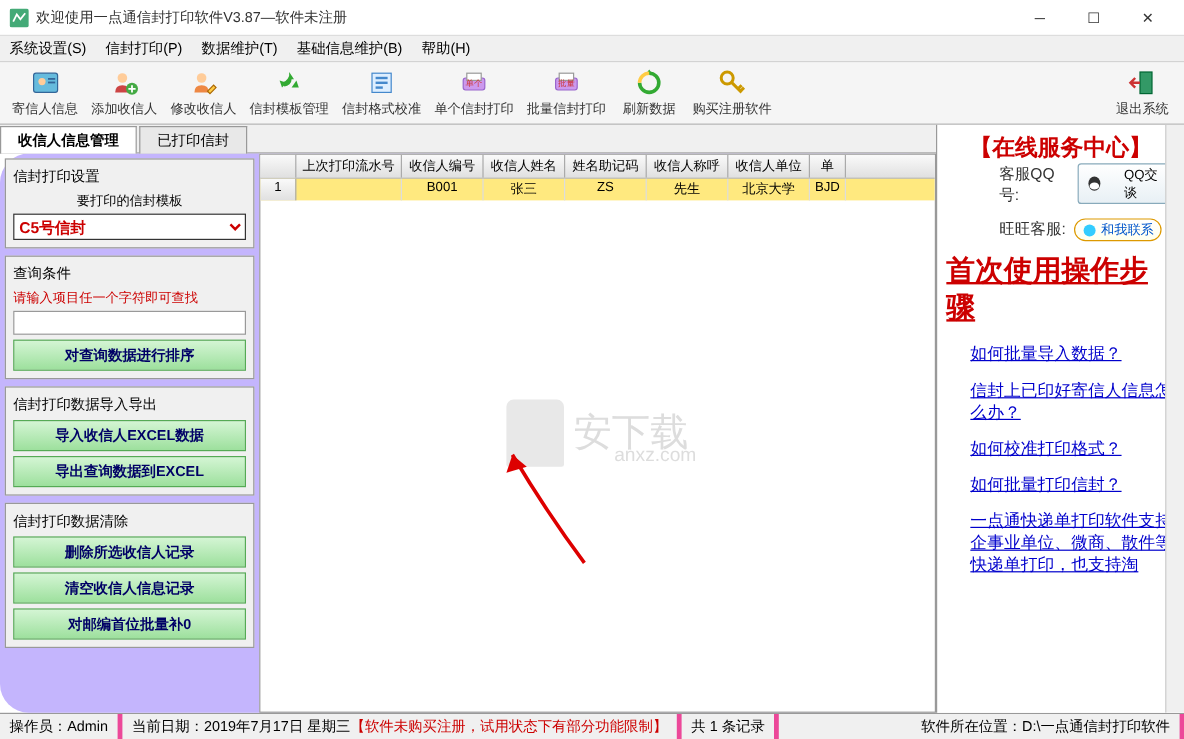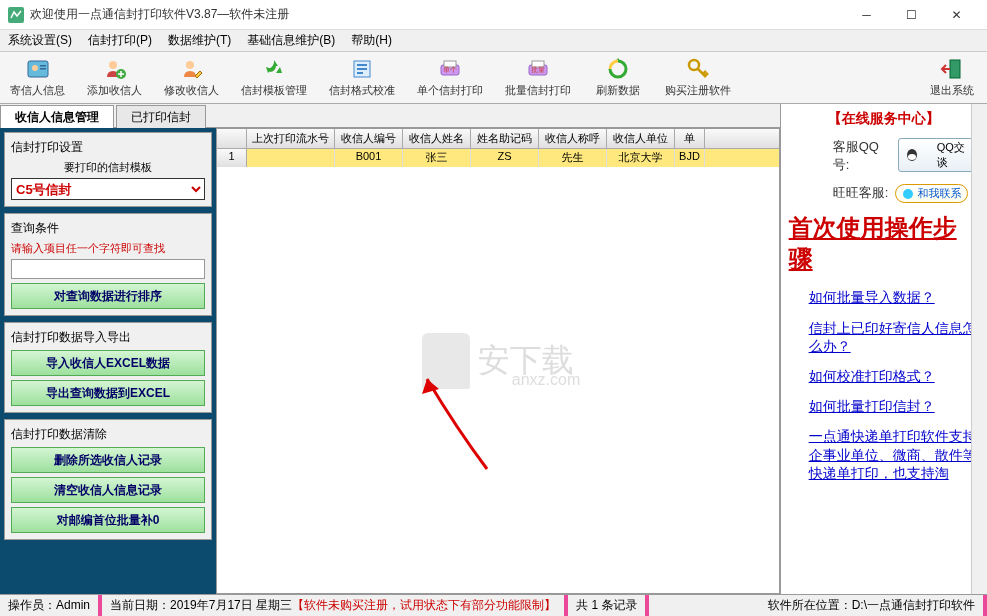--- a/index.html
+++ b/index.html
@@ -7,33 +7,33 @@
 
 .titlebar { height: 30px; background: #fff; display: flex; align-items: center; padding: 0 8px; border-bottom: 1px solid #ddd; }
 .titlebar .icon { width: 16px; height: 16px; margin-right: 6px; }
 .titlebar .title { flex: 1; color: #333; }
 .titlebar .winbtns { display: flex; gap: 0; }
 .titlebar .winbtn { width: 45px; height: 28px; display: flex; align-items: center; justify-content: center; color: #333; }
 
 .menubar { height: 22px; background: #f0f0f0; display: flex; align-items: center; padding: 0 0; border-bottom: 1px solid #ccc; }
 .menubar .mitem { padding: 2px 8px; cursor: default; }
 
-.toolbar { height: 52px; background: #f5f5f5; display: flex; align-items: center; padding: 2px 6px; border-bottom: 1px solid #aaa; gap: 14px; }
+.toolbar { height: 52px; background: #f5f5f5; display: flex; align-items: center; padding: 2px 6px; border-bottom: 1px solid #aaa; gap: 3px; }
 .toolbtn { display: flex; flex-direction: column; align-items: center; justify-content: center; min-width: 58px; height: 48px; padding: 2px 4px; cursor: default; }
 .toolbtn .ticon { width: 24px; height: 24px; display: flex; align-items: center; justify-content: center; }
 .toolbtn .tlabel { font-size: 11px; color: #333; margin-top: 2px; white-space: nowrap; }
 .toolspacer { flex: 1; }
 
 .main { display: flex; height: 490px; }
 .leftpane { width: 860px; display: flex; flex-direction: column; }
 .tabs { height: 24px; display: flex; background: #f0f0f0; border-bottom: 1px solid #999; }
 .tab { padding: 3px 14px; border: 1px solid #999; border-bottom: none; background: #e8e8e8; margin-right: 2px; cursor: default; position: relative; top: 1px; }
 .tab.active { background: #fff; font-weight: bold; }
 
-.tabbody { flex: 1; display: flex; background: #0c4a6e; }
+.tabbody { flex: 1; display: flex; background: #c4b5fd; border-radius: 24px; }
 .sidepanel { width: 216px; padding: 4px; display: flex; flex-direction: column; gap: 6px; }
 .group { border: 1px solid #999; padding: 6px; background: #f0f0f0; }
 .group .glabel { font-size: 12px; margin-bottom: 4px; }
 .group .sublabel { font-size: 11px; text-align: center; margin-bottom: 3px; }
 .select { width: 100%; height: 22px; border: 1px solid #333; font-size: 13px; font-weight: bold; color: #c00; background: #fff; }
 .redtext { color: #c00; font-size: 11px; margin-bottom: 3px; }
 .txtinput { width: 100%; height: 20px; border: 1px solid #999; background: #fff; margin-bottom: 4px; }
 .gbtn { display: block; width: 100%; height: 26px; background: linear-gradient(#d4f5d4, #9de09d); border: 1px solid #5a5; color: #006; font-size: 12px; font-weight: bold; cursor: default; margin-bottom: 4px; }
 .gbtn:last-child { margin-bottom: 0; }
 
@@ -46,21 +46,21 @@
 .rownum { width: 30px; background: linear-gradient(#fafafa, #e0e0e0); border-right: 1px solid #aaa; text-align: center; font-size: 11px; padding: 1px; }
 
 .watermark { position: absolute; top: 50%; left: 50%; transform: translate(-50%, -50%); font-size: 32px; color: #ddd; pointer-events: none; display: flex; align-items: center; gap: 8px; }
 .watermark .wicon { width: 48px; height: 56px; background: #e8e8e8; border-radius: 6px 6px 2px 2px; position: relative; }
 .watermark .wtext { font-family: Arial; }
 .watermark .sub { position: absolute; font-size: 16px; color: #ddd; top: 38px; left: 90px; }
 
 .arrow { position: absolute; top: 230px; left: 200px; pointer-events: none; }
 
 .rightpane { width: 227px; border-left: 1px solid #999; background: #fff; padding: 6px 8px; overflow: hidden; position: relative; }
-.rightpane .rtitle { color: #c00; font-size: 14px; font-weight: bold; text-align: center; margin-bottom: 10px; }
+.rightpane .rtitle { color: #c00; font-size: 19px; font-weight: bold; text-align: center; margin-bottom: 0; }
 .rightpane .rrow { display: flex; align-items: flex-start; margin-bottom: 10px; font-size: 13px; margin-left: 44px; }
 .rightpane .rrow .rlbl { color: #333; }
 .qqbtn { display: inline-flex; align-items: center; border: 1px solid #8ab; border-radius: 3px; padding: 1px 6px; background: linear-gradient(#fff,#e8f0f5); font-size: 11px; gap: 19px; }
 .wwbtn { display: inline-flex; align-items: center; border: 1px solid #d90; border-radius: 10px; padding: 1px 6px; background: linear-gradient(#fff,#ffe); font-size: 11px; gap: 3px; color: #05c; }
 .biglink { color: #c00; font-size: 24px; font-weight: bold; text-decoration: underline; line-height: 1.3; display: block; margin: 8px 0 14px; font-family: SimSun; }
 .bluelink { color: #00c; font-size: 14px; text-decoration: underline; display: block; margin-bottom: 12px; line-height: 1.3; font-family: SimSun; margin-left: 20px; }
 .scrollhint { position: absolute; right: 0; top: 0; width: 16px; height: 100%; background: #f0f0f0; border-left: 1px solid #ccc; }
 
 .statusbar { height: 22px; background: #f0f0f0; border-top: 1px solid #999; display: flex; align-items: center; font-size: 12px; }
 .statusbar .scell { padding: 2px 8px; border-right: 4px solid #ec4899; white-space: nowrap; }

